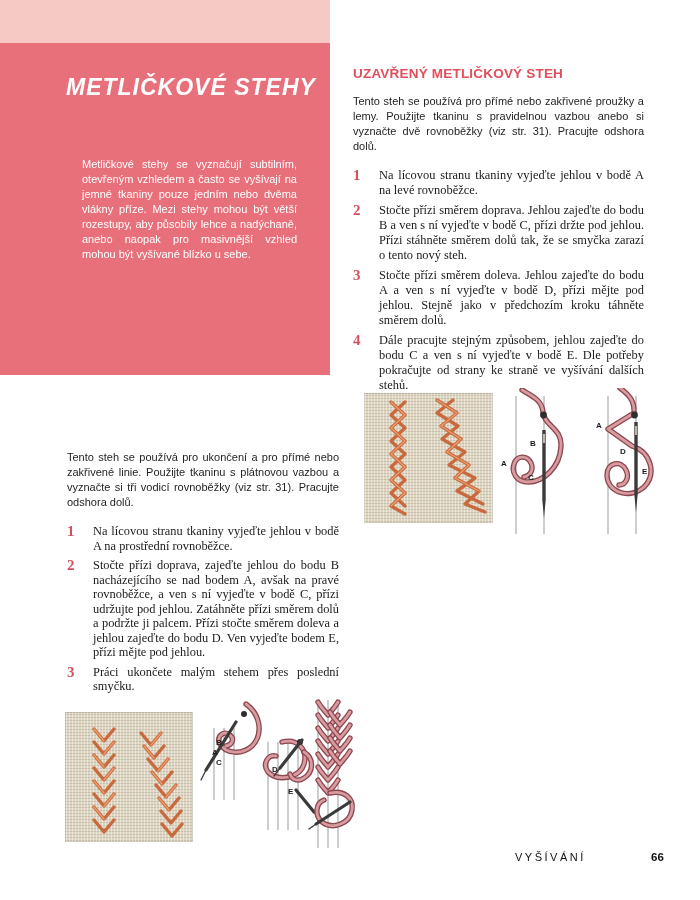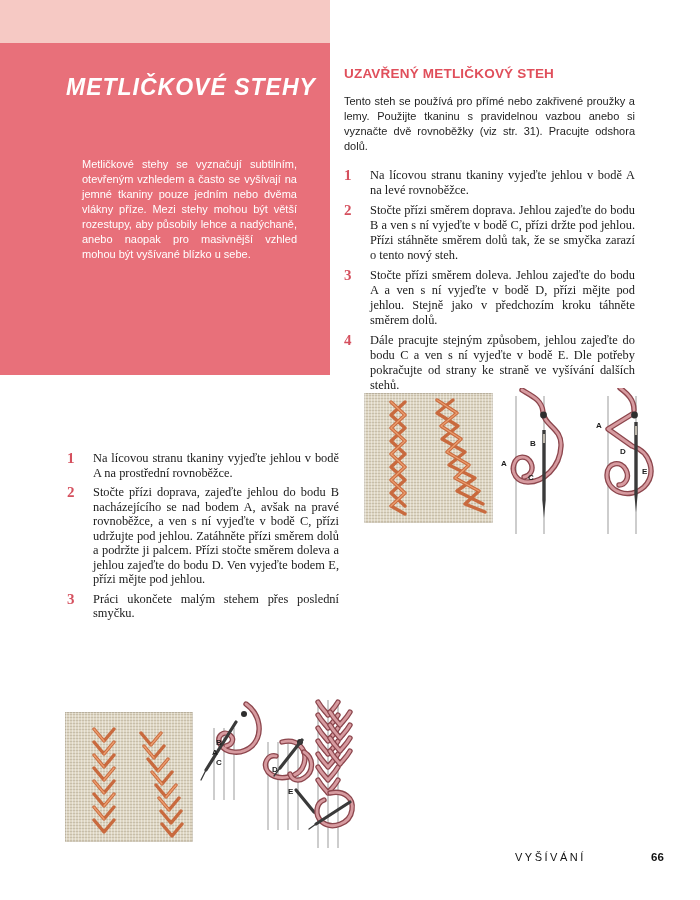--- a/index.html
+++ b/index.html
@@ -10,21 +10,21 @@
   .intro-panel{position:absolute;left:0;top:0;width:330px;height:375px;background:#e8707a;}
   .panel-band{position:absolute;left:0;top:0;width:330px;height:43px;background:#f6c9c4;}
   .panel-title{position:absolute;left:66px;top:74px;margin:0;color:#ffffff;
     font-size:23px;font-weight:bold;font-style:italic;letter-spacing:1px;white-space:nowrap;}
   .panel-body{position:absolute;left:66px;top:141px;width:247px;color:#ffffff;
     font-size:11px;line-height:15px;text-align:justify;}
   .panel-body p{margin:16px;}
   .panel-body p + p{text-indent:16px;}
 
   
-  .col-right{position:absolute;left:344px;top:66px;width:291px;}
+  .col-right{position:absolute;left:353px;top:66px;width:291px;}
   .col-left{position:absolute;left:67px;top:437px;width:272px;}
   .section-heading{margin:0;color:#e04f5b;font-size:13.5px;font-weight:bold;letter-spacing:.2px;}
   .section-subtitle{color:#e04f5b;font-size:11.5px;font-weight:bold;font-style:italic;margin-top:2px;}
   .section-intro{margin:13px 0 0 0;font-size:11px;line-height:15px;text-align:justify;color:#1f1f1f;}
   .step-list{margin-top:14px;}
   .step{display:flex;margin-top:5px;}
   .step:first-child{margin-top:0;}
   .step-num{flex:none;width:26px;color:#d5505e;font-family:"Liberation Serif",serif;
     font-weight:bold;font-size:15px;line-height:15px;}
   .step-text{font-family:"Liberation Serif",serif;font-size:12.4px;line-height:15px;
@@ -135,20 +135,21 @@
       <circle class="knot" cx="40.5" cy="27" r="3.4"></circle>
       <path class="needle-body" d="M40.3,34 L43.7,34 L43.7,106 L42,124 L40.3,106 Z"></path>
       <rect class="needle-eye" x="41.2" y="38" width="1.6" height="9"></rect>
       <text class="dlabel" x="2" y="40">A</text>
       <text class="dlabel" x="26" y="66">D</text>
       <text class="dlabel" x="48" y="86">E</text>
     </g>
   </svg>
 
   <section class="col-left">
+    <p class="section-intro">Tento steh se používá pro ukončení a pro přímé nebo zakřivené linie. Použijte tkaninu s plátnovou vazbou a vyznačte si tři vodicí rovnoběžky (viz str. 31). Pracujte odshora dolů.</p>
     <div class="step-list">
       <div class="step">
         <span class="step-num">1</span>
         <span class="step-text">Na lícovou stranu tkaniny vyjeďte jehlou v bodě A na prostřední rovnoběžce.</span>
       </div>
       <div class="step">
         <span class="step-num">2</span>
         <span class="step-text">Stočte přízi doprava, zajeďte jehlou do bodu B nacházejícího se nad bodem A, avšak na pravé rovnoběžce, a ven s ní vyjeďte v bodě C, přízi udržujte pod jehlou. Zatáhněte přízi směrem dolů a podržte ji palcem. Přízi stočte směrem doleva a jehlou zajeďte do bodu D. Ven vyjeďte bodem E, přízi mějte pod jehlou.</span>
       </div>
       <div class="step">

